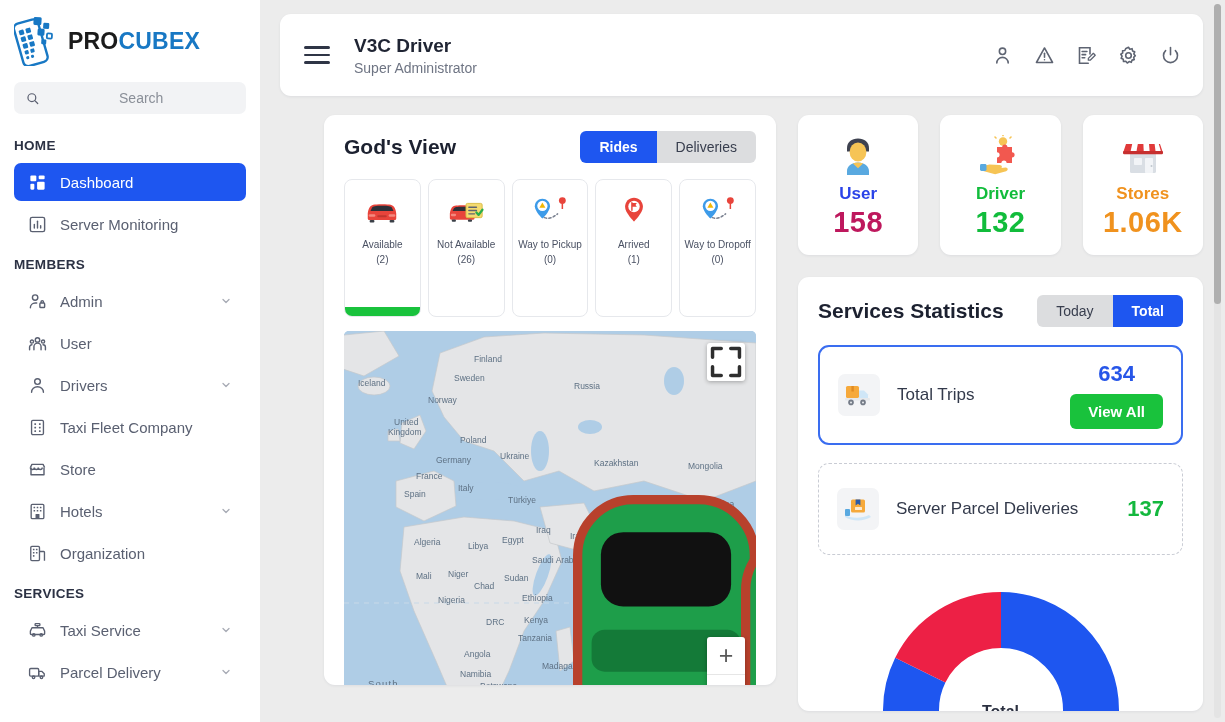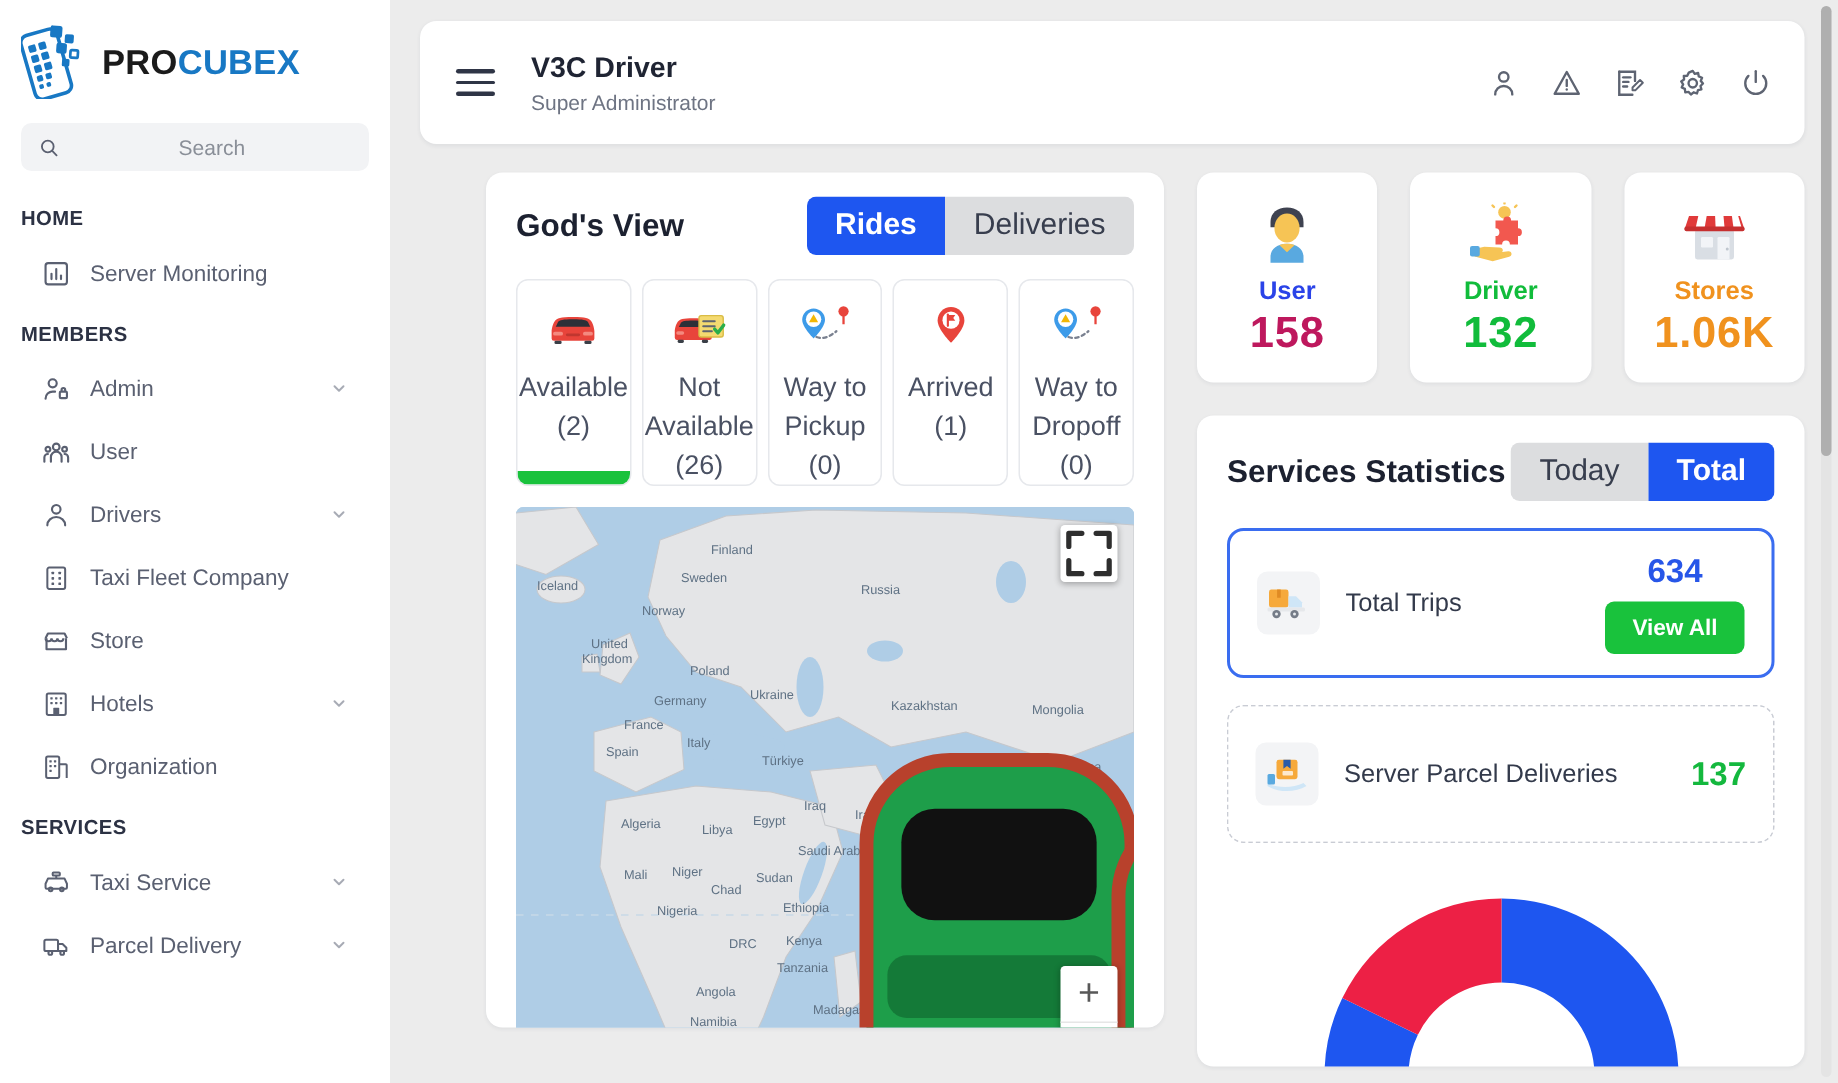--- a/index.html
+++ b/index.html
@@ -77,36 +77,36 @@
     background: #FFFFFF; border-radius: 11px;
     box-shadow: 0 1px 3px rgba(30,40,70,.07);
   }
 
   
   .gv { padding: 16px 20px 0 20px; height: 570px; overflow: hidden; }
   .gv-head { display: flex; align-items: center; }
   .gv-title { font-size: 21px; font-weight: 700; color: #1C2130; }
   .seg { margin-left: auto; display: flex; border-radius: 6px; overflow: hidden; }
   .seg div {
-    padding: 8px 19px; font-size: 20px; cursor: pointer;
+    padding: 8px 19px; font-size: 14px; cursor: pointer;
     background: #DCDDDF; color: #383E4E;
   }
   .seg div.on { background: #1E56F0; color: #fff; font-weight: 600; }
 
   .status-row { display: flex; gap: 7px; margin-top: 16px; }
   .st-card {
     flex: 1 1 0; min-width: 0; background: #fff; border: 1px solid #E6E8EC;
     border-radius: 8px; min-height: 138px; padding: 11px 4px 0 4px;
     display: flex; flex-direction: column; align-items: center;
     position: relative; overflow: hidden; cursor: pointer;
   }
   .st-icon { height: 40px; display: flex; align-items: center; justify-content: center; }
   .st-icon svg { width: 38px; height: 34px; }
   .st-label {
-    margin-top: 7px; font-size: 18px; line-height: 1.45;
+    margin-top: 7px; font-size: 10px; line-height: 1.45;
     text-align: center; color: #4A5163;
   }
   .st-bar { position: absolute; left: 0; right: 0; bottom: 0; height: 9px; background: #19C23C; }
 
   .map {
     position: relative; margin-top: 14px; height: 372px;
     border-radius: 5px; overflow: hidden; background: #AFCDE6;
   }
   .map svg { position: absolute; inset: 0; width: 100%; height: 100%; }
   .map-full {
@@ -219,20 +219,29 @@
         <circle cx="10.5" cy="10.5" r="7"></circle>
           <line x1="15.8" y1="15.8" x2="21" y2="21" stroke-linecap="round"></line>
       </svg>
       <input type="text" placeholder="Search" style="">
     </div>
 
     <nav class="nav">
 
       <div class="nav-section">HOME</div>
 
+      <div class="nav-item active">
+        <svg class="nav-icon" viewBox="0 0 24 24" fill="currentColor">
+          <rect x="3" y="3" width="7.5" height="7.5" rx="1.4"></rect>
+            <rect x="13.5" y="3" width="7.5" height="5" rx="1.4"></rect>
+          <rect x="3" y="13.5" width="5" height="7.5" rx="1.4"></rect>
+            <rect x="11.5" y="11" width="9.5" height="10" rx="1.4"></rect>
+        </svg>
+        <span class="ni-label">Dashboard</span>
+      </div>
 
       <div class="nav-item">
         <svg class="nav-icon" viewBox="0 0 24 24" fill="none" stroke="#5A6071" stroke-width="1.8">
           <rect x="3" y="3" width="18" height="18" rx="2.2"></rect>
           <line x1="8" y1="16.5" x2="8" y2="12" stroke-linecap="round"></line>
           <line x1="12" y1="16.5" x2="12" y2="8" stroke-linecap="round"></line>
           <line x1="16" y1="16.5" x2="16" y2="13.5" stroke-linecap="round"></line>
         </svg>
         <span class="ni-label">Server Monitoring</span>
       </div>

